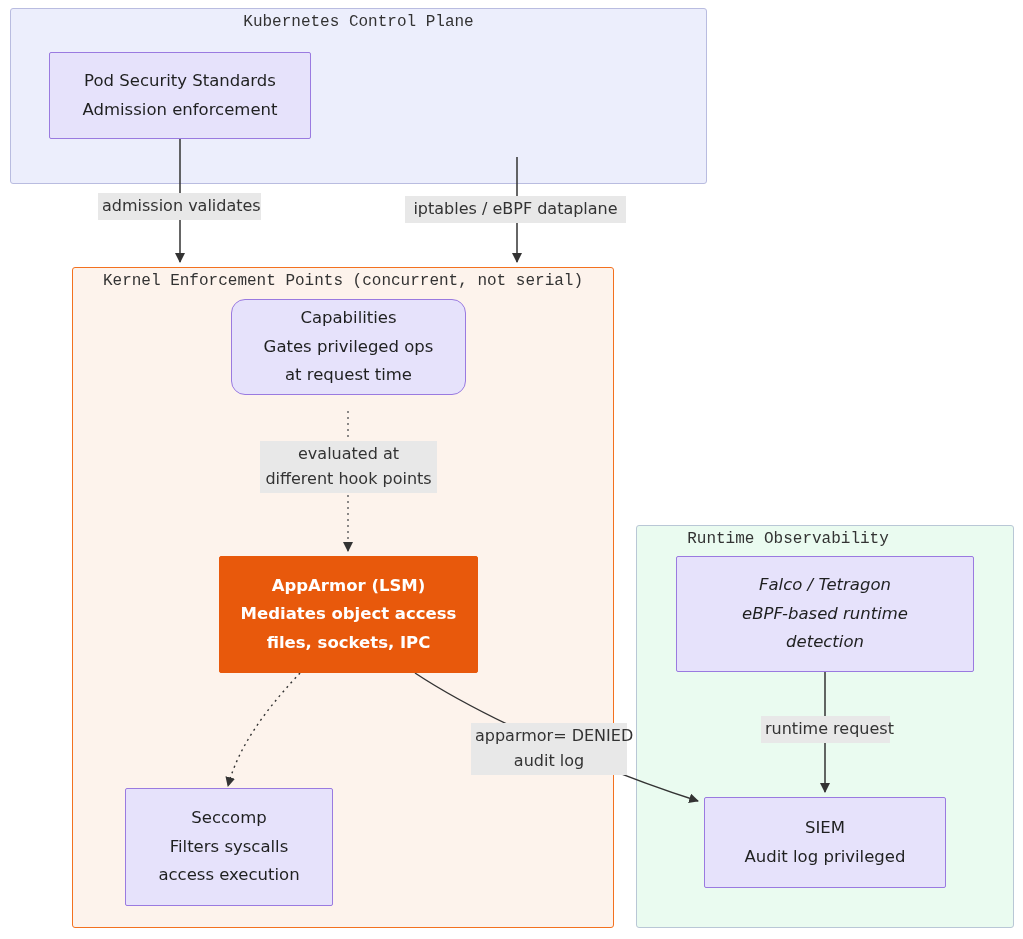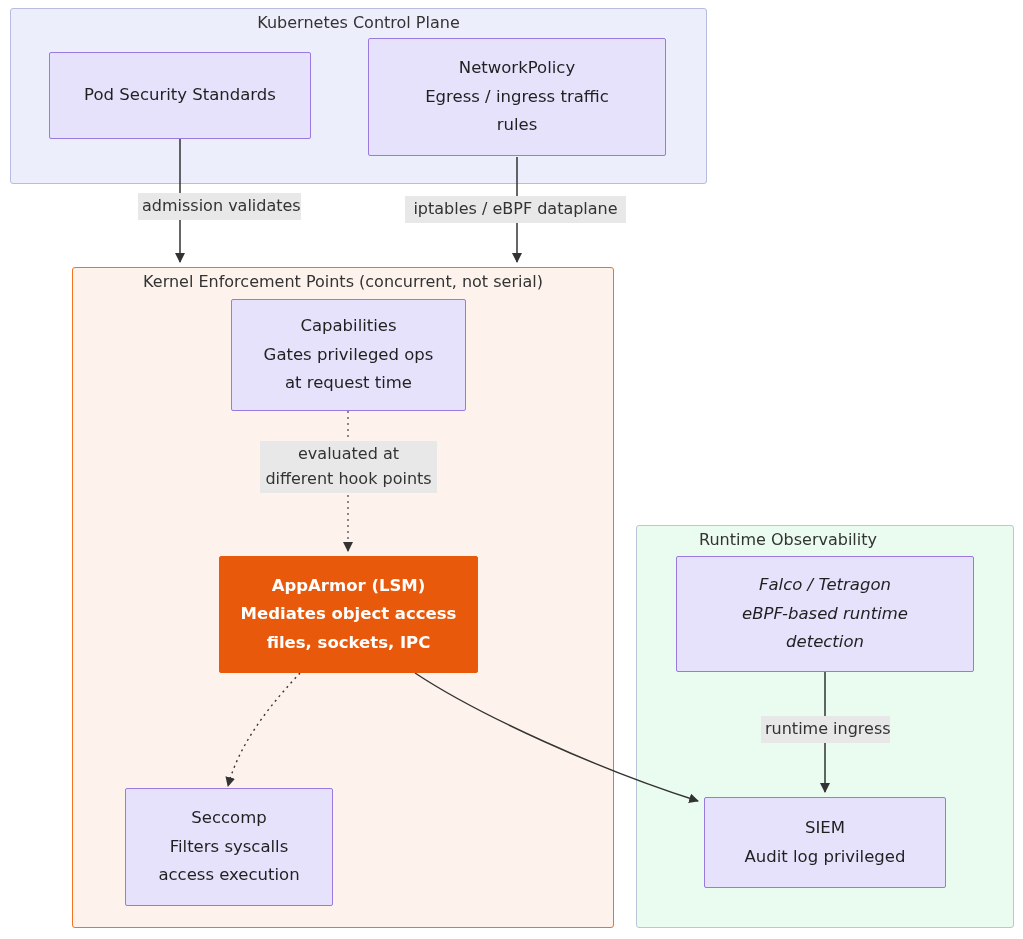--- a/index.html
+++ b/index.html
@@ -26,20 +26,21 @@
     border-radius: 3px;
   }
   .cluster-label {
     position: absolute;
     left: 0;
     right: 0;
     text-align: center;
     font-size: 16px;
     color: #333333;
     white-space: nowrap;
+    font-family: Liberation Mono, monospace;
   }
   .node {
     position: absolute;
     box-sizing: border-box;
     display: flex;
     flex-direction: column;
     align-items: center;
     justify-content: center;
     border-width: 1.6px;
     border-style: solid;
@@ -119,29 +120,25 @@
 
     <path d="M 300 673 C 275 700, 240 740, 228 786" fill="none" stroke="#333333" stroke-width="1.4" stroke-dasharray="2 4" marker-end="url(#arrow)"></path>
 
     <path d="M 415 673 C 480 716, 600 770, 698 801" fill="none" stroke="#333333" stroke-width="1.4" marker-end="url(#arrow)"></path>
 
     <path d="M 825 672 L 825 792" fill="none" stroke="#333333" stroke-width="1.5" marker-end="url(#arrow)"></path>
   </svg>
 
   <div class="node" style="left:49px; top:52px; width:262px; height:87px; background:#e6e2fb; border-color:#9a7ae0;">
     <span class="line">Pod Security Standards</span>
+    <span class="line">Admission enforcement</span>
   </div>
 
-  <div class="node" style="left:368px; top:38px; width:298px; height:118px; background:#e6e2fb; border-color:#9a7ae0;">
-    <span class="line">NetworkPolicy</span>
-    <span class="line">Egress / ingress traffic</span>
-    <span class="line">rules</span>
-  </div>
 
-  <div class="node" style="left:231px; top:299px; width:235px; height:112px; background:#e6e2fb; border-color:#9a7ae0;">
+  <div class="node" style="left:231px; top:299px; width:235px; height:96px; background:#e6e2fb; border-color:#9a7ae0;border-radius:14px;">
     <span class="line">Capabilities</span>
     <span class="line">Gates privileged ops</span>
     <span class="line">at request time</span>
   </div>
 
   <div class="node highlight" style="left:219px; top:556px; width:259px; height:117px; background:#e8590c; border-color:#e8590c;">
     <span class="line">AppArmor (LSM)</span>
     <span class="line">Mediates object access</span>
     <span class="line">files, sockets, IPC</span>
   </div>
@@ -156,31 +153,35 @@
     <span class="line">Falco / Tetragon</span>
     <span class="line">eBPF-based runtime</span>
     <span class="line">detection</span>
   </div>
 
   <div class="node" style="left:704px; top:797px; width:242px; height:91px; background:#e6e2fb; border-color:#9a7ae0;">
     <span class="line">SIEM</span>
     <span class="line">Audit log privileged</span>
   </div>
 
-  <div class="edge-label" style="left:98px; top:193px; width:163px;margin-left:40px;">
+  <div class="edge-label" style="left:98px; top:193px; width:163px;">
     <span>admission validates</span>
   </div>
 
   <div class="edge-label" style="left:405px; top:196px; width:221px;">
     <span>iptables / eBPF dataplane</span>
   </div>
 
   <div class="edge-label" style="left:260px; top:441px; width:177px;">
     <span style="display:block;">evaluated at</span>
     <span style="display:block;">different hook points</span>
   </div>
 
+  <div class="edge-label" style="left:471px; top:723px; width:156px;">
+    <span style="display:block;">apparmor= DENIED</span>
+    <span style="display:block;">audit log</span>
+  </div>
 
   <div class="edge-label" style="left:761px; top:716px; width:129px;">
-    <span>runtime ingress</span>
+    <span>runtime request</span>
   </div>
 
 </div>
 
 </body></html>

